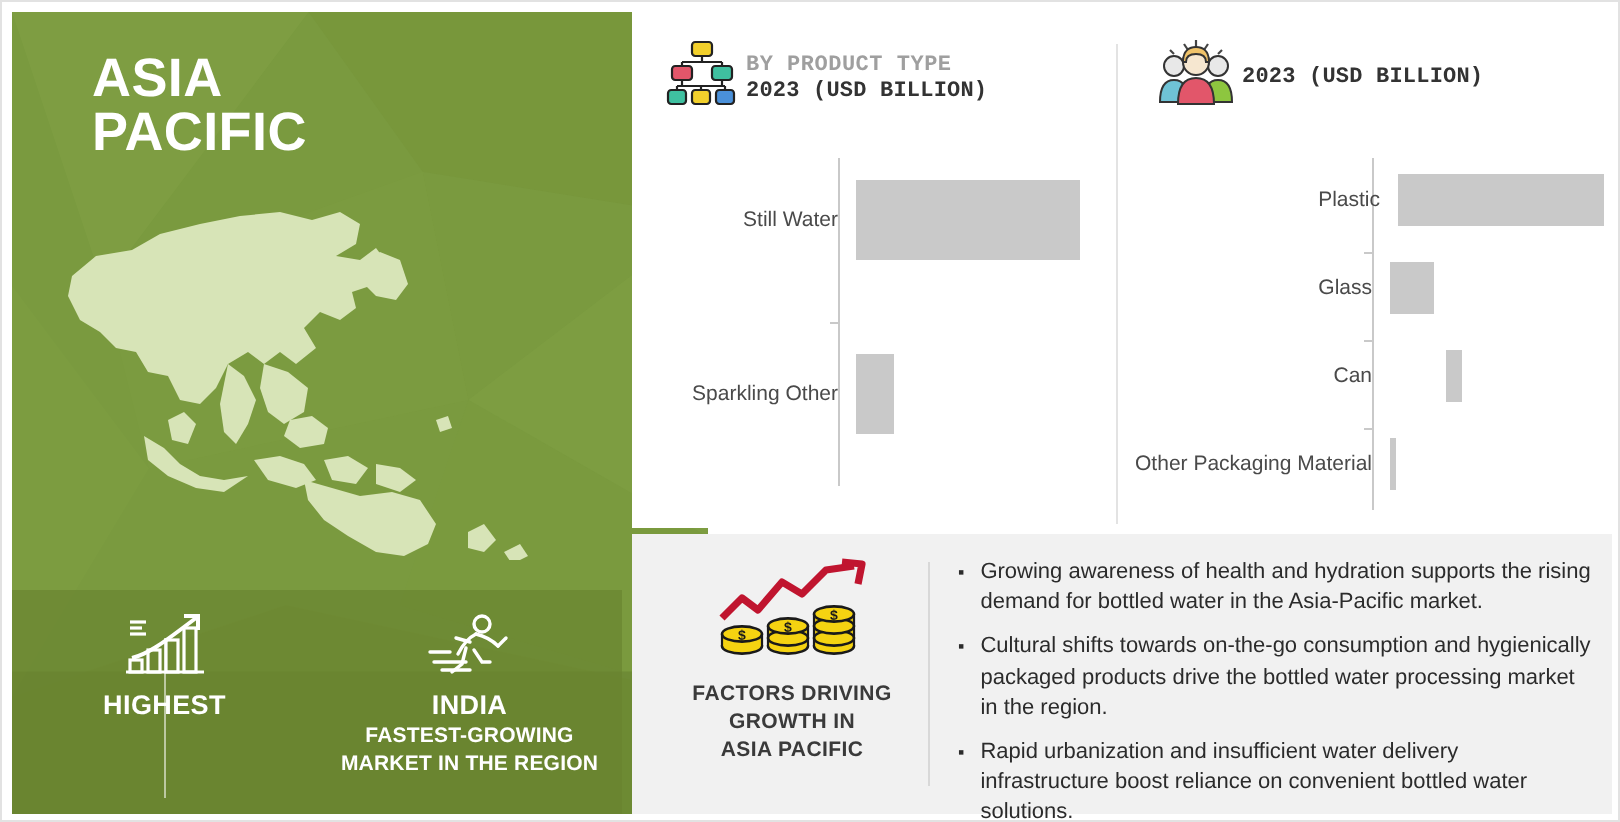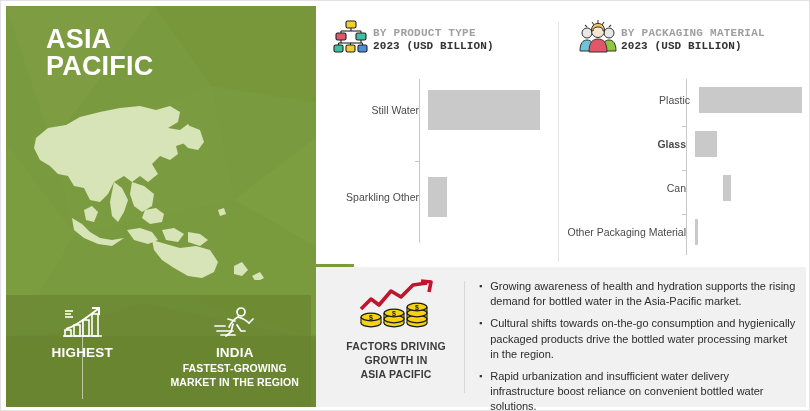--- a/index.html
+++ b/index.html
@@ -394,38 +394,37 @@
               <path d="M2,33 C2,25 5,22 9,22 C13,22 16,25 16,33 Z" fill="#6fc3d6"></path>
               <circle cx="31" cy="15" r="5" fill="#e8e8e8"></circle>
               <path d="M24,33 C24,25 27,22 31,22 C35,22 38,25 38,33 Z" fill="#8dc63f"></path>
               <circle cx="20" cy="13" r="6.5" fill="#f6e7d0"></circle>
               <path d="M13.5,13 C13.5,7 17,5.5 20,5.5 C23,5.5 26.5,7 26.5,13 L25,13 C25,10 23,9 20,9 C17,9 15,10 15,13 Z" fill="#f0c36a"></path>
               <path d="M11,34 C11,24 15,21 20,21 C25,21 29,24 29,34 Z" fill="#e2566a"></path>
             </g>
           </svg>
         </span>
         <span class="chart-head-text">
-          <span class="chart-kicker" style="display:block">BY  PACKAGING MATERIAL</span>
           <span class="chart-sub" style="display:block">2023 (USD BILLION)</span>
         </span>
       </div>
 
       <div class="plot">
         <div class="axis-line" style="left:124px; height:176px;"></div>
         <div class="tick" style="left:120px; top:53px;"></div>
         <div class="tick" style="left:120px; top:97px;"></div>
         <div class="tick" style="left:120px; top:141px;"></div>
 
         <div class="bar-row" style="left:4px; top:14px; width:244px; height:26px;">
           <div class="bar-label" style="width:124px;">Plastic</div>
           <div class="bar" style="width:103px;"></div>
         </div>
 
         <div class="bar-row" style="left:0; top:58px; width:244px; height:26px;">
-          <div class="bar-label" style="width:124px;font-weight:bold;">Glass</div>
+          <div class="bar-label" style="width:124px;">Glass</div>
           <div class="bar" style="width:22px;"></div>
         </div>
 
         <div class="bar-row" style="left:0; top:102px; width:244px; height:26px;gap:28px;">
           <div class="bar-label" style="width:124px;">Can</div>
           <div class="bar" style="width:8px;"></div>
         </div>
 
         <div class="bar-row" style="left:0; top:146px; width:244px; height:26px;">
           <div class="bar-label" style="width:124px;">Other Packaging Material</div>

